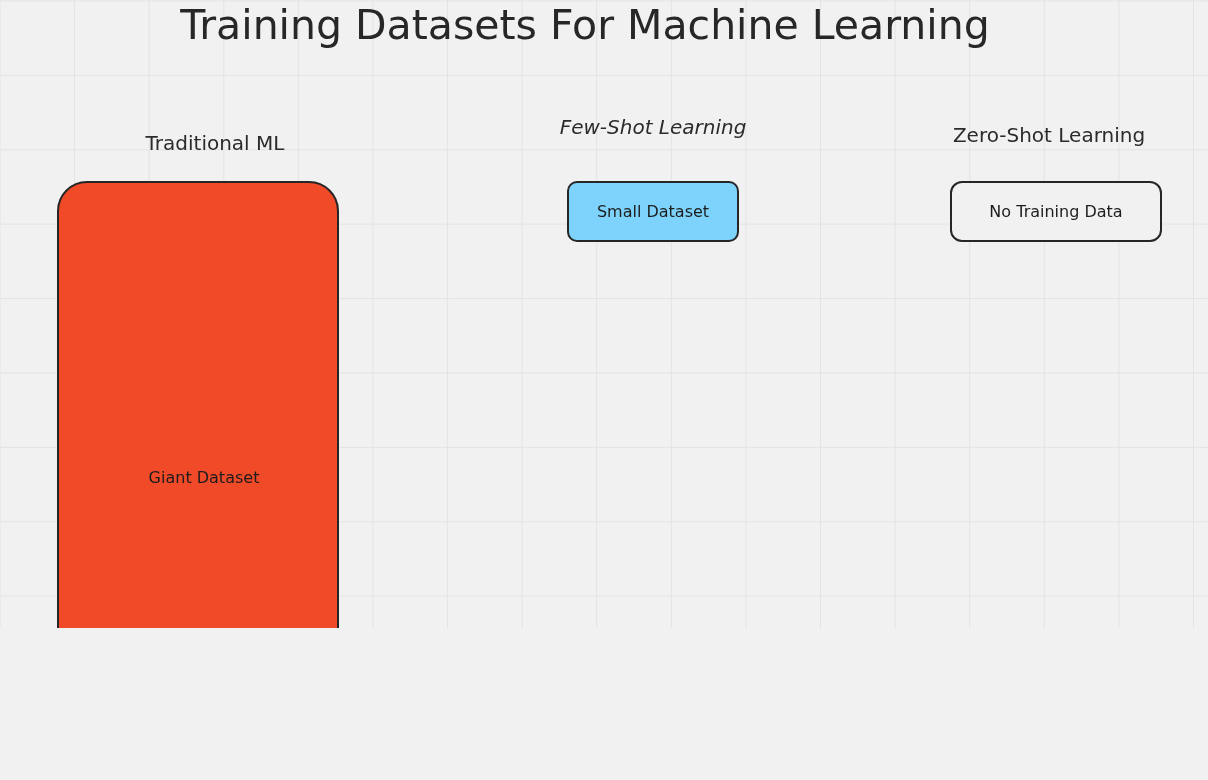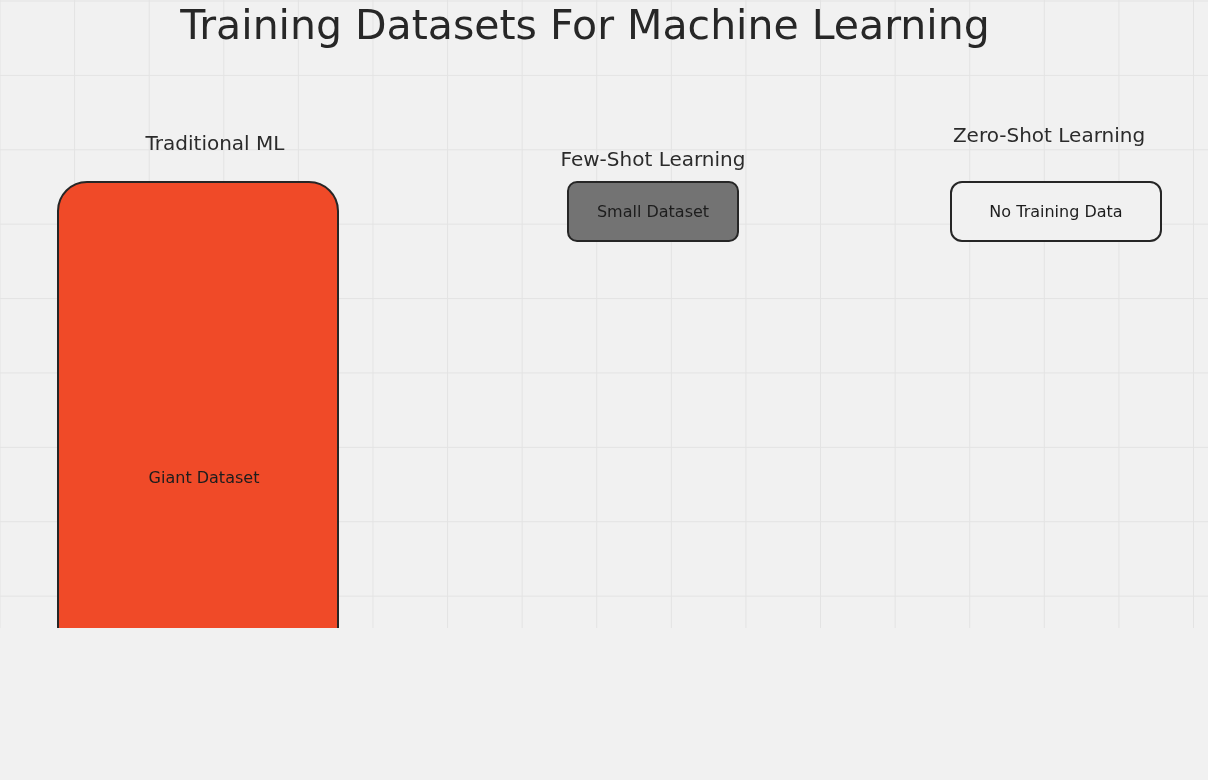--- a/index.html
+++ b/index.html
@@ -85,22 +85,23 @@
   
   #box-small {
     left: 567px;
     top: 181px;
     width: 172px;
     height: 61px;
     border-radius: 10px;
   }
   #label-fewshot {
     left: 539px;
-    top: 149px;
+    top: 117px;
     width: 228px;
+    font-style: italic;
   }
 
   
   #box-none {
     left: 943px;
     top: 181px;
     width: 212px;
     height: 61px;
     border-radius: 12px;
   }
@@ -120,21 +121,21 @@
   <div id="chart-title">Training Datasets For Machine Learning</div>
 
   <div class="col-label" id="label-traditional">Traditional ML</div>
 
   <div class="dataset-box" id="box-giant" style="background:#f04a28;">
     <span class="box-label">Giant Dataset</span>
   </div>
 
   <div class="col-label" id="label-fewshot">Few-Shot Learning</div>
 
-  <div class="dataset-box" id="box-small" style="background:#737373;">
+  <div class="dataset-box" id="box-small" style="background:#7dd3fc;">
     <span class="box-label">Small Dataset</span>
   </div>
 
   <div class="col-label" id="label-zeroshot">Zero-Shot Learning</div>
 
   <div class="dataset-box" id="box-none" style="background:#f1f1f1;margin-left:7px;">
     <span class="box-label">No Training Data</span>
   </div>
 
 </div>

